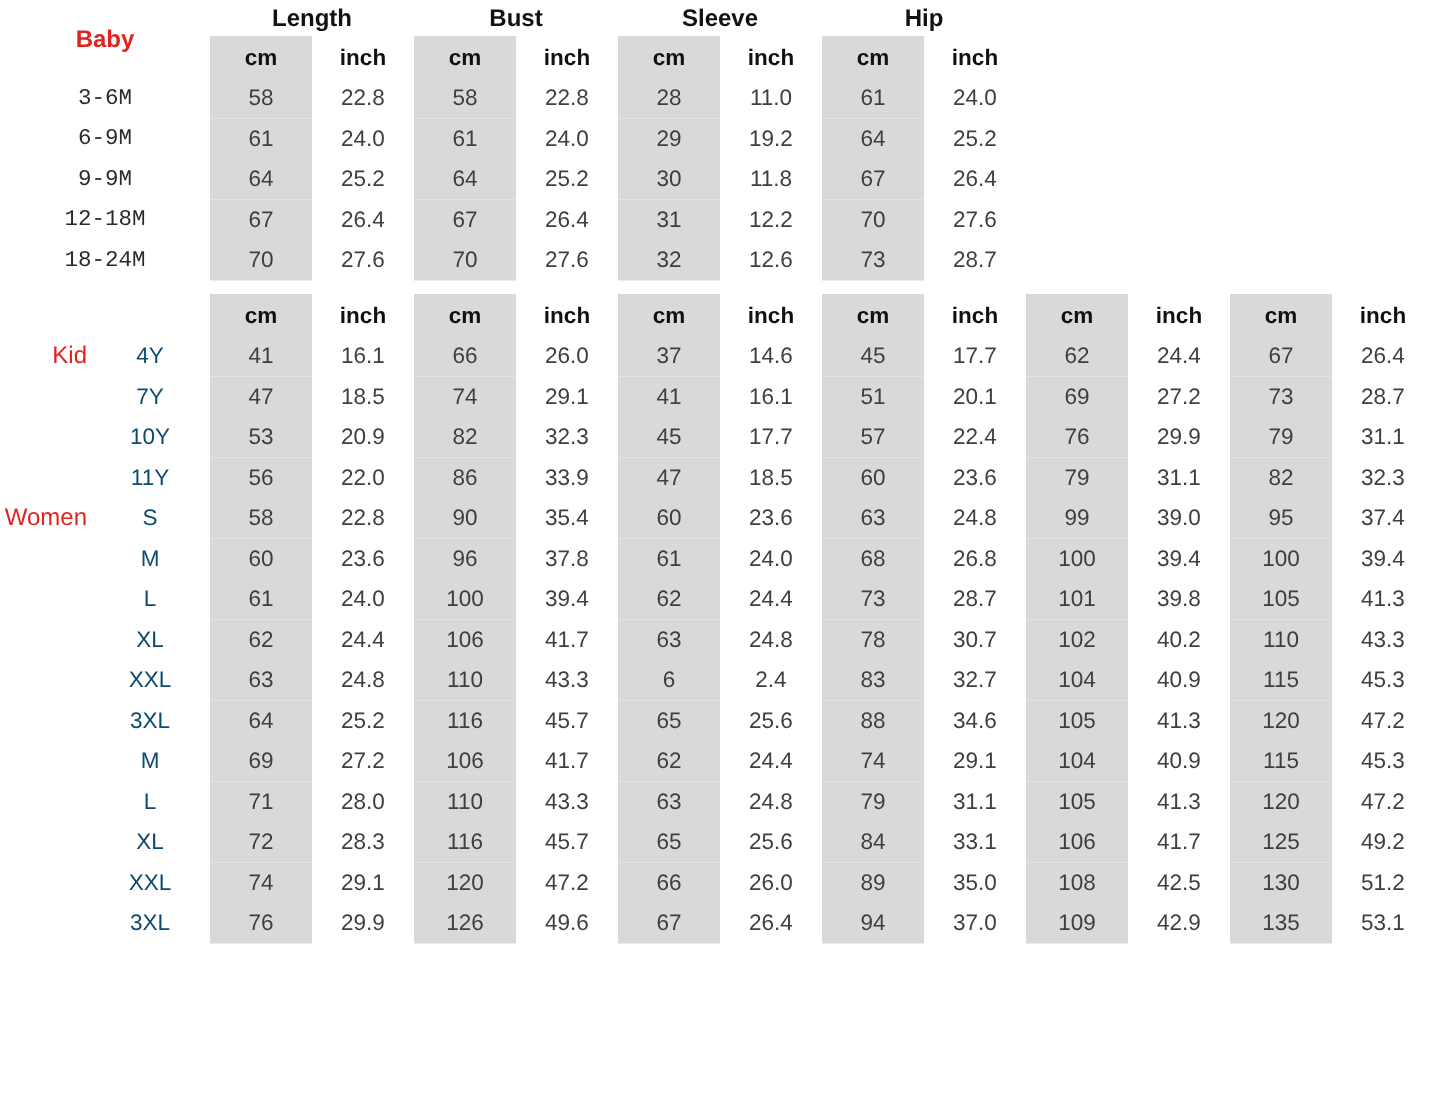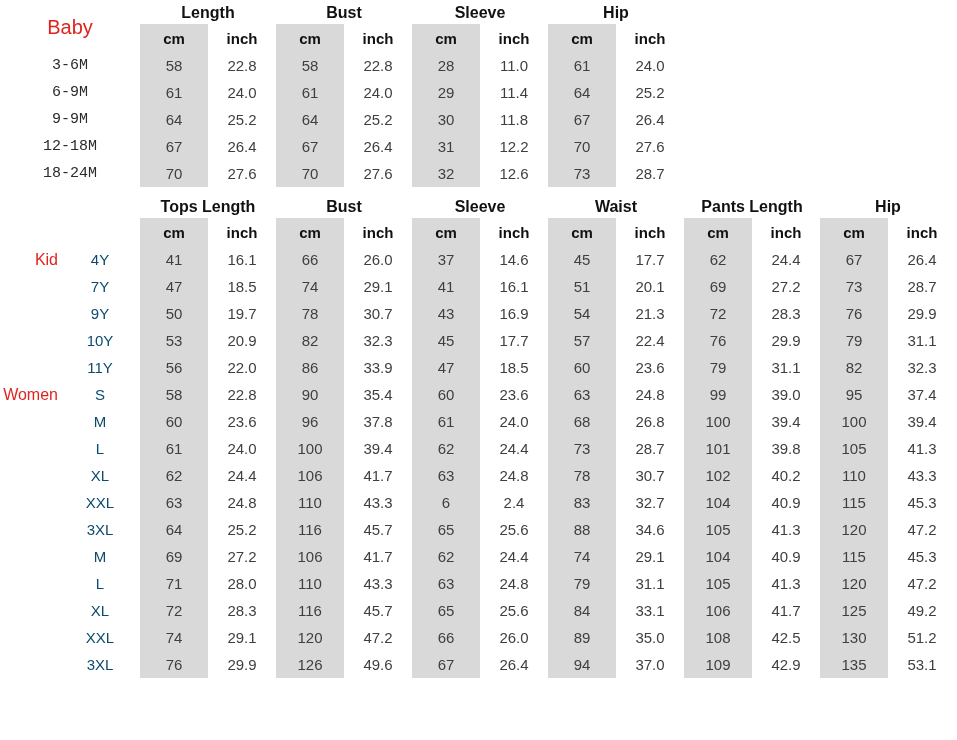--- a/index.html
+++ b/index.html
@@ -27,21 +27,21 @@
 
   .cm   { background: var(--band-gray); }
   .inch { background: transparent; }
 
   td.sec { position: relative; }
   .sec-label {
     position: absolute; right: 2px; top: 50%; transform: translateY(-50%);
     color: var(--accent-red); font-weight: normal; font-size: 16px; white-space: nowrap;
   }
   th.corner .baby-label {
-    color: var(--accent-red); font-weight: normal; font-size: 20px;
+    color: var(--accent-red); font-weight: bold; font-size: 16px;
   }
   td.size-col   { text-align: left; padding-left: 18px; color: #0c4a6e; }
   td.baby-size  { text-align: center; color: #2b2b2b; font-family: Liberation Mono, monospace; }
 </style>
 </head>
 <body>
 
 <div class="page">
   <table class="size-table" id="baby-table">
       <colgroup>
@@ -87,21 +87,21 @@
           <td class="cm">61</td>
           <td class="inch">24.0</td>
         </tr>
         <tr>
           <td class="baby-size" colspan="2">6-9M</td>
           <td class="cm">61</td>
           <td class="inch">24.0</td>
           <td class="cm">61</td>
           <td class="inch">24.0</td>
           <td class="cm">29</td>
-          <td class="inch">11.4</td>
+          <td class="inch">19.2</td>
           <td class="cm">64</td>
           <td class="inch">25.2</td>
         </tr>
         <tr>
           <td class="baby-size" colspan="2">9-9M</td>
           <td class="cm">64</td>
           <td class="inch">25.2</td>
           <td class="cm">64</td>
           <td class="inch">25.2</td>
           <td class="cm">30</td>
@@ -144,29 +144,20 @@
         <col class="col-val">
         <col class="col-val">
         <col class="col-val">
         <col class="col-val">
         <col class="col-val">
         <col class="col-val">
         <col class="col-val">
         <col class="col-val">
       </colgroup>
       <thead>
-        <tr class="groups">
-          <th class="corner" colspan="2"></th>
-          <th class="group" colspan="2">Tops Length</th>
-          <th class="group" colspan="2">Bust</th>
-          <th class="group" colspan="2">Sleeve</th>
-          <th class="group" colspan="2">Waist</th>
-          <th class="group" colspan="2">Pants Length</th>
-          <th class="group" colspan="2">Hip</th>
-        </tr>
         <tr class="units">
           <th colspan="2"></th>
           <th class="cm">cm</th>
           <th class="inch">inch</th>
           <th class="cm">cm</th>
           <th class="inch">inch</th>
           <th class="cm">cm</th>
           <th class="inch">inch</th>
           <th class="cm">cm</th>
           <th class="inch">inch</th>
@@ -206,36 +197,20 @@
           <td class="inch">16.1</td>
           <td class="cm">51</td>
           <td class="inch">20.1</td>
           <td class="cm">69</td>
           <td class="inch">27.2</td>
           <td class="cm">73</td>
           <td class="inch">28.7</td>
         </tr>
         <tr>
           <td class="sec"></td>
-          <td class="size-col">9Y</td>
-          <td class="cm">50</td>
-          <td class="inch">19.7</td>
-          <td class="cm">78</td>
-          <td class="inch">30.7</td>
-          <td class="cm">43</td>
-          <td class="inch">16.9</td>
-          <td class="cm">54</td>
-          <td class="inch">21.3</td>
-          <td class="cm">72</td>
-          <td class="inch">28.3</td>
-          <td class="cm">76</td>
-          <td class="inch">29.9</td>
-        </tr>
-        <tr>
-          <td class="sec"></td>
           <td class="size-col">10Y</td>
           <td class="cm">53</td>
           <td class="inch">20.9</td>
           <td class="cm">82</td>
           <td class="inch">32.3</td>
           <td class="cm">45</td>
           <td class="inch">17.7</td>
           <td class="cm">57</td>
           <td class="inch">22.4</td>
           <td class="cm">76</td>

